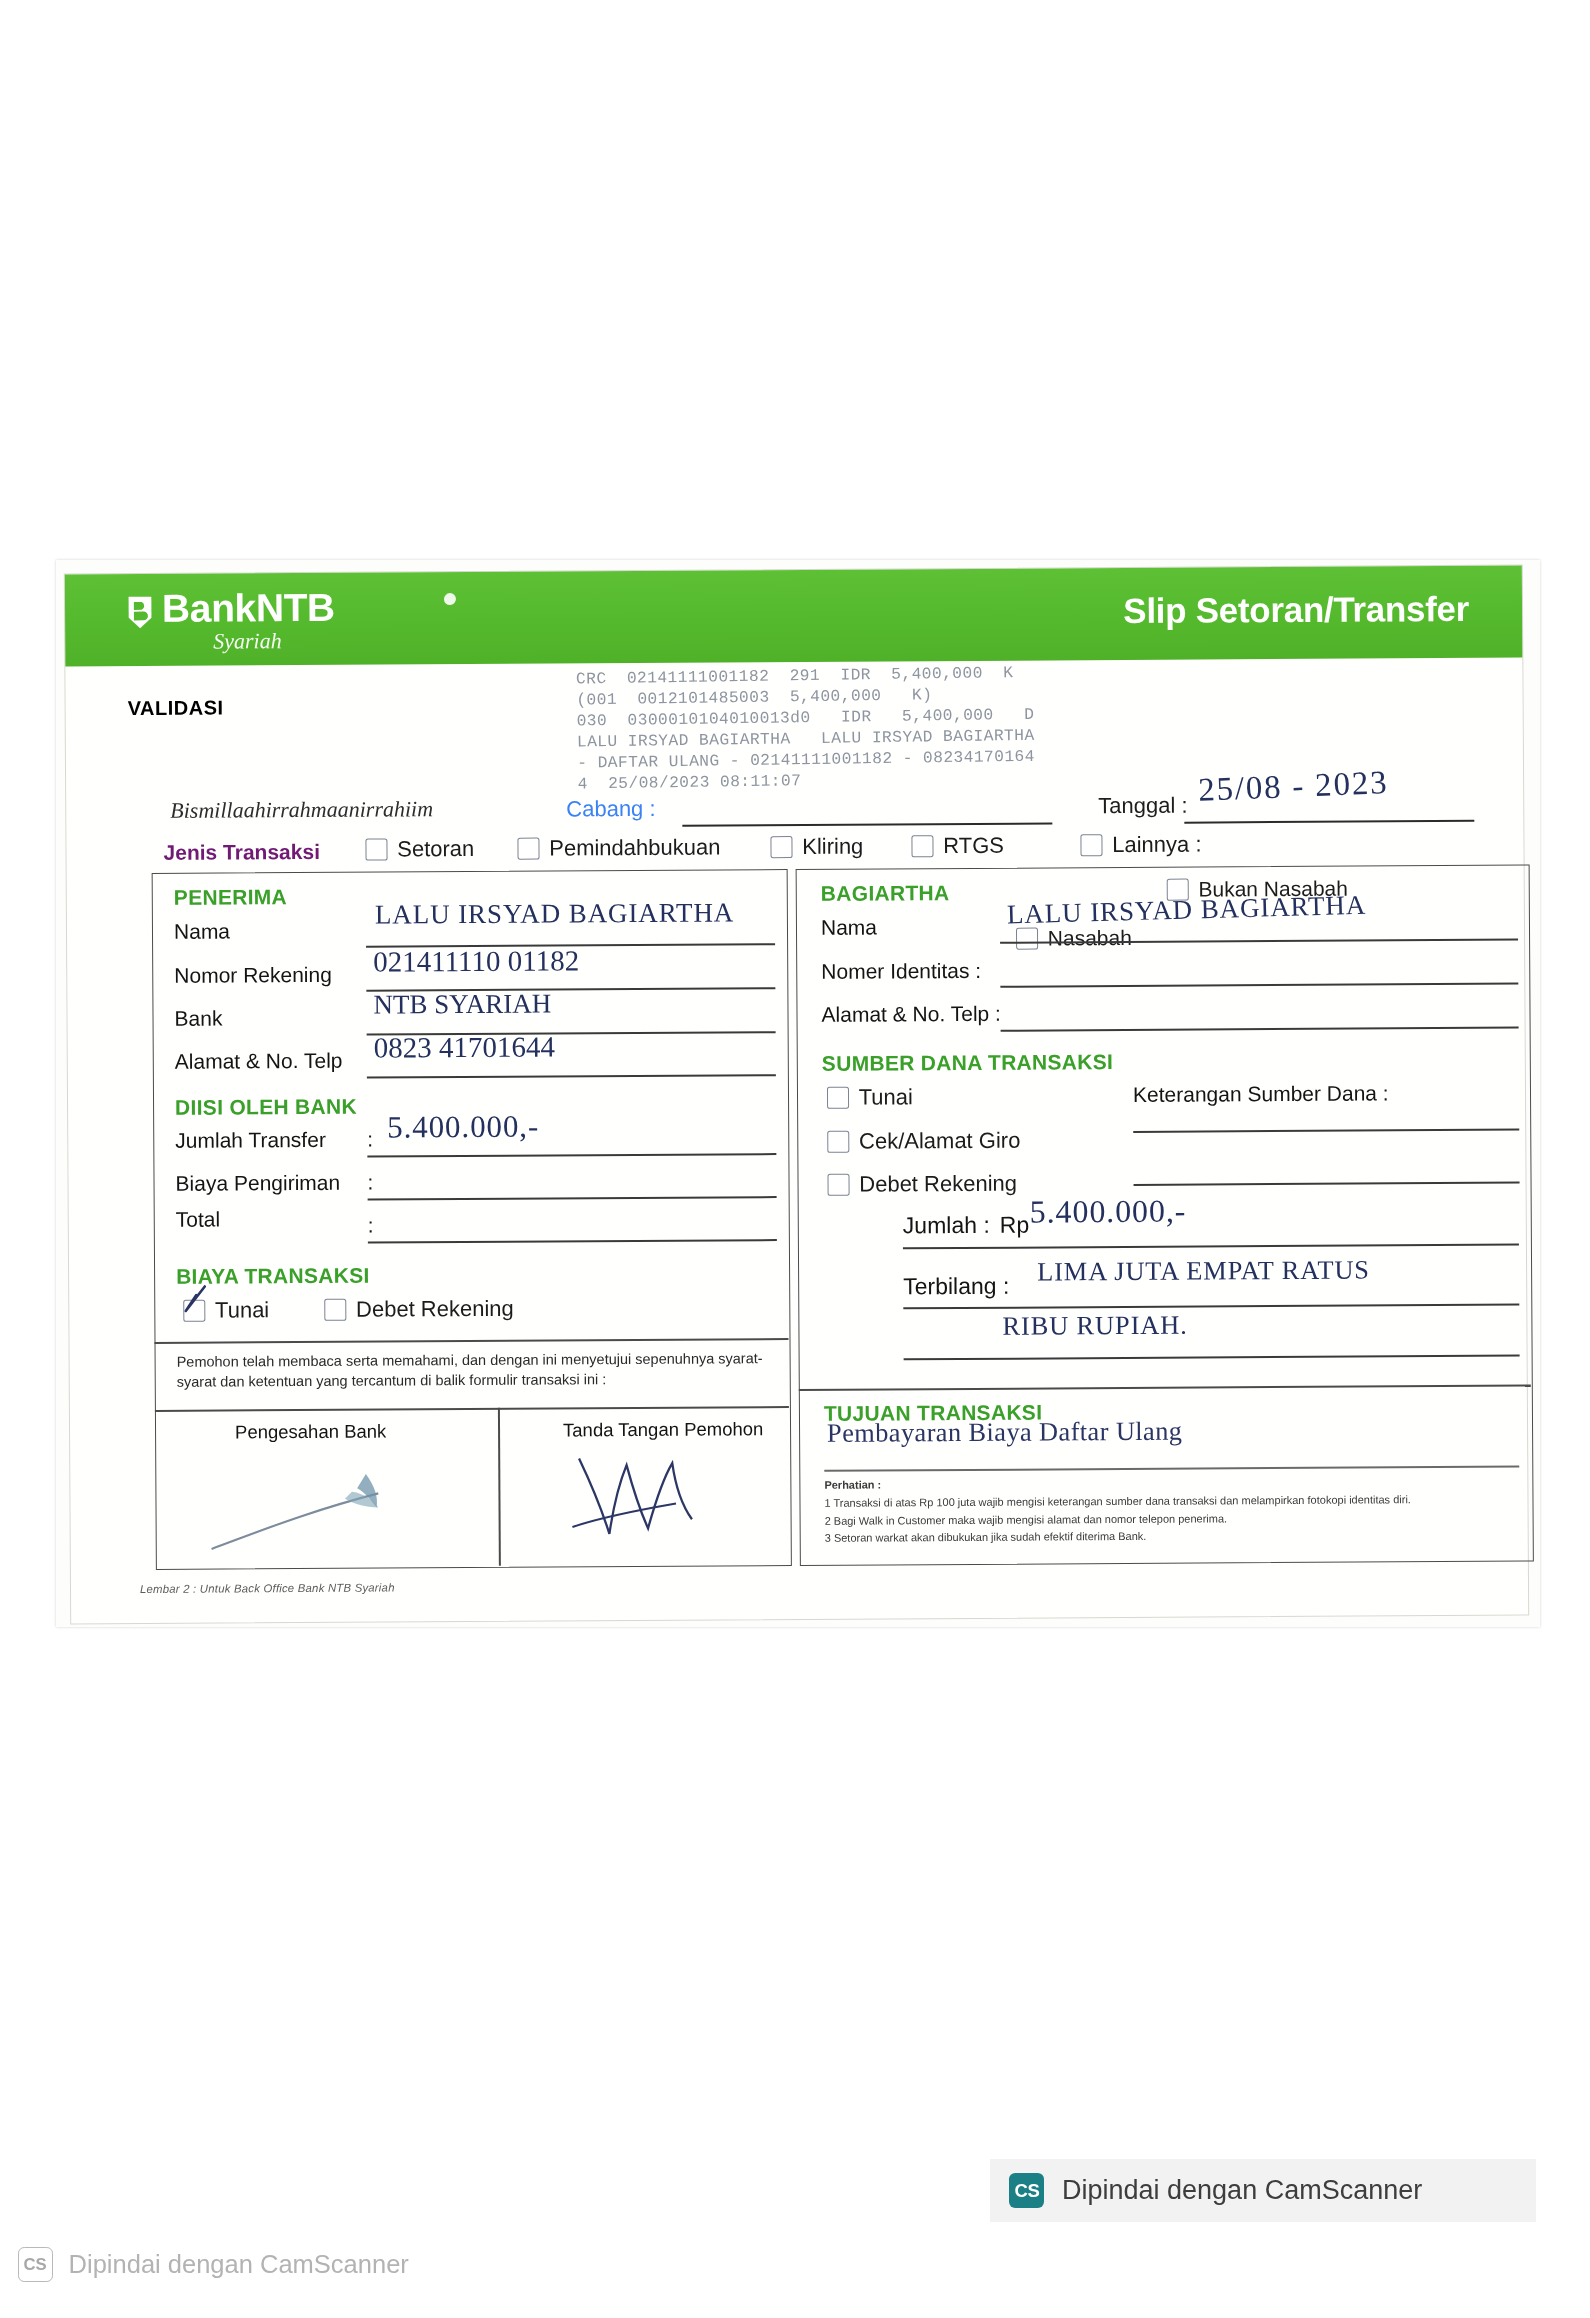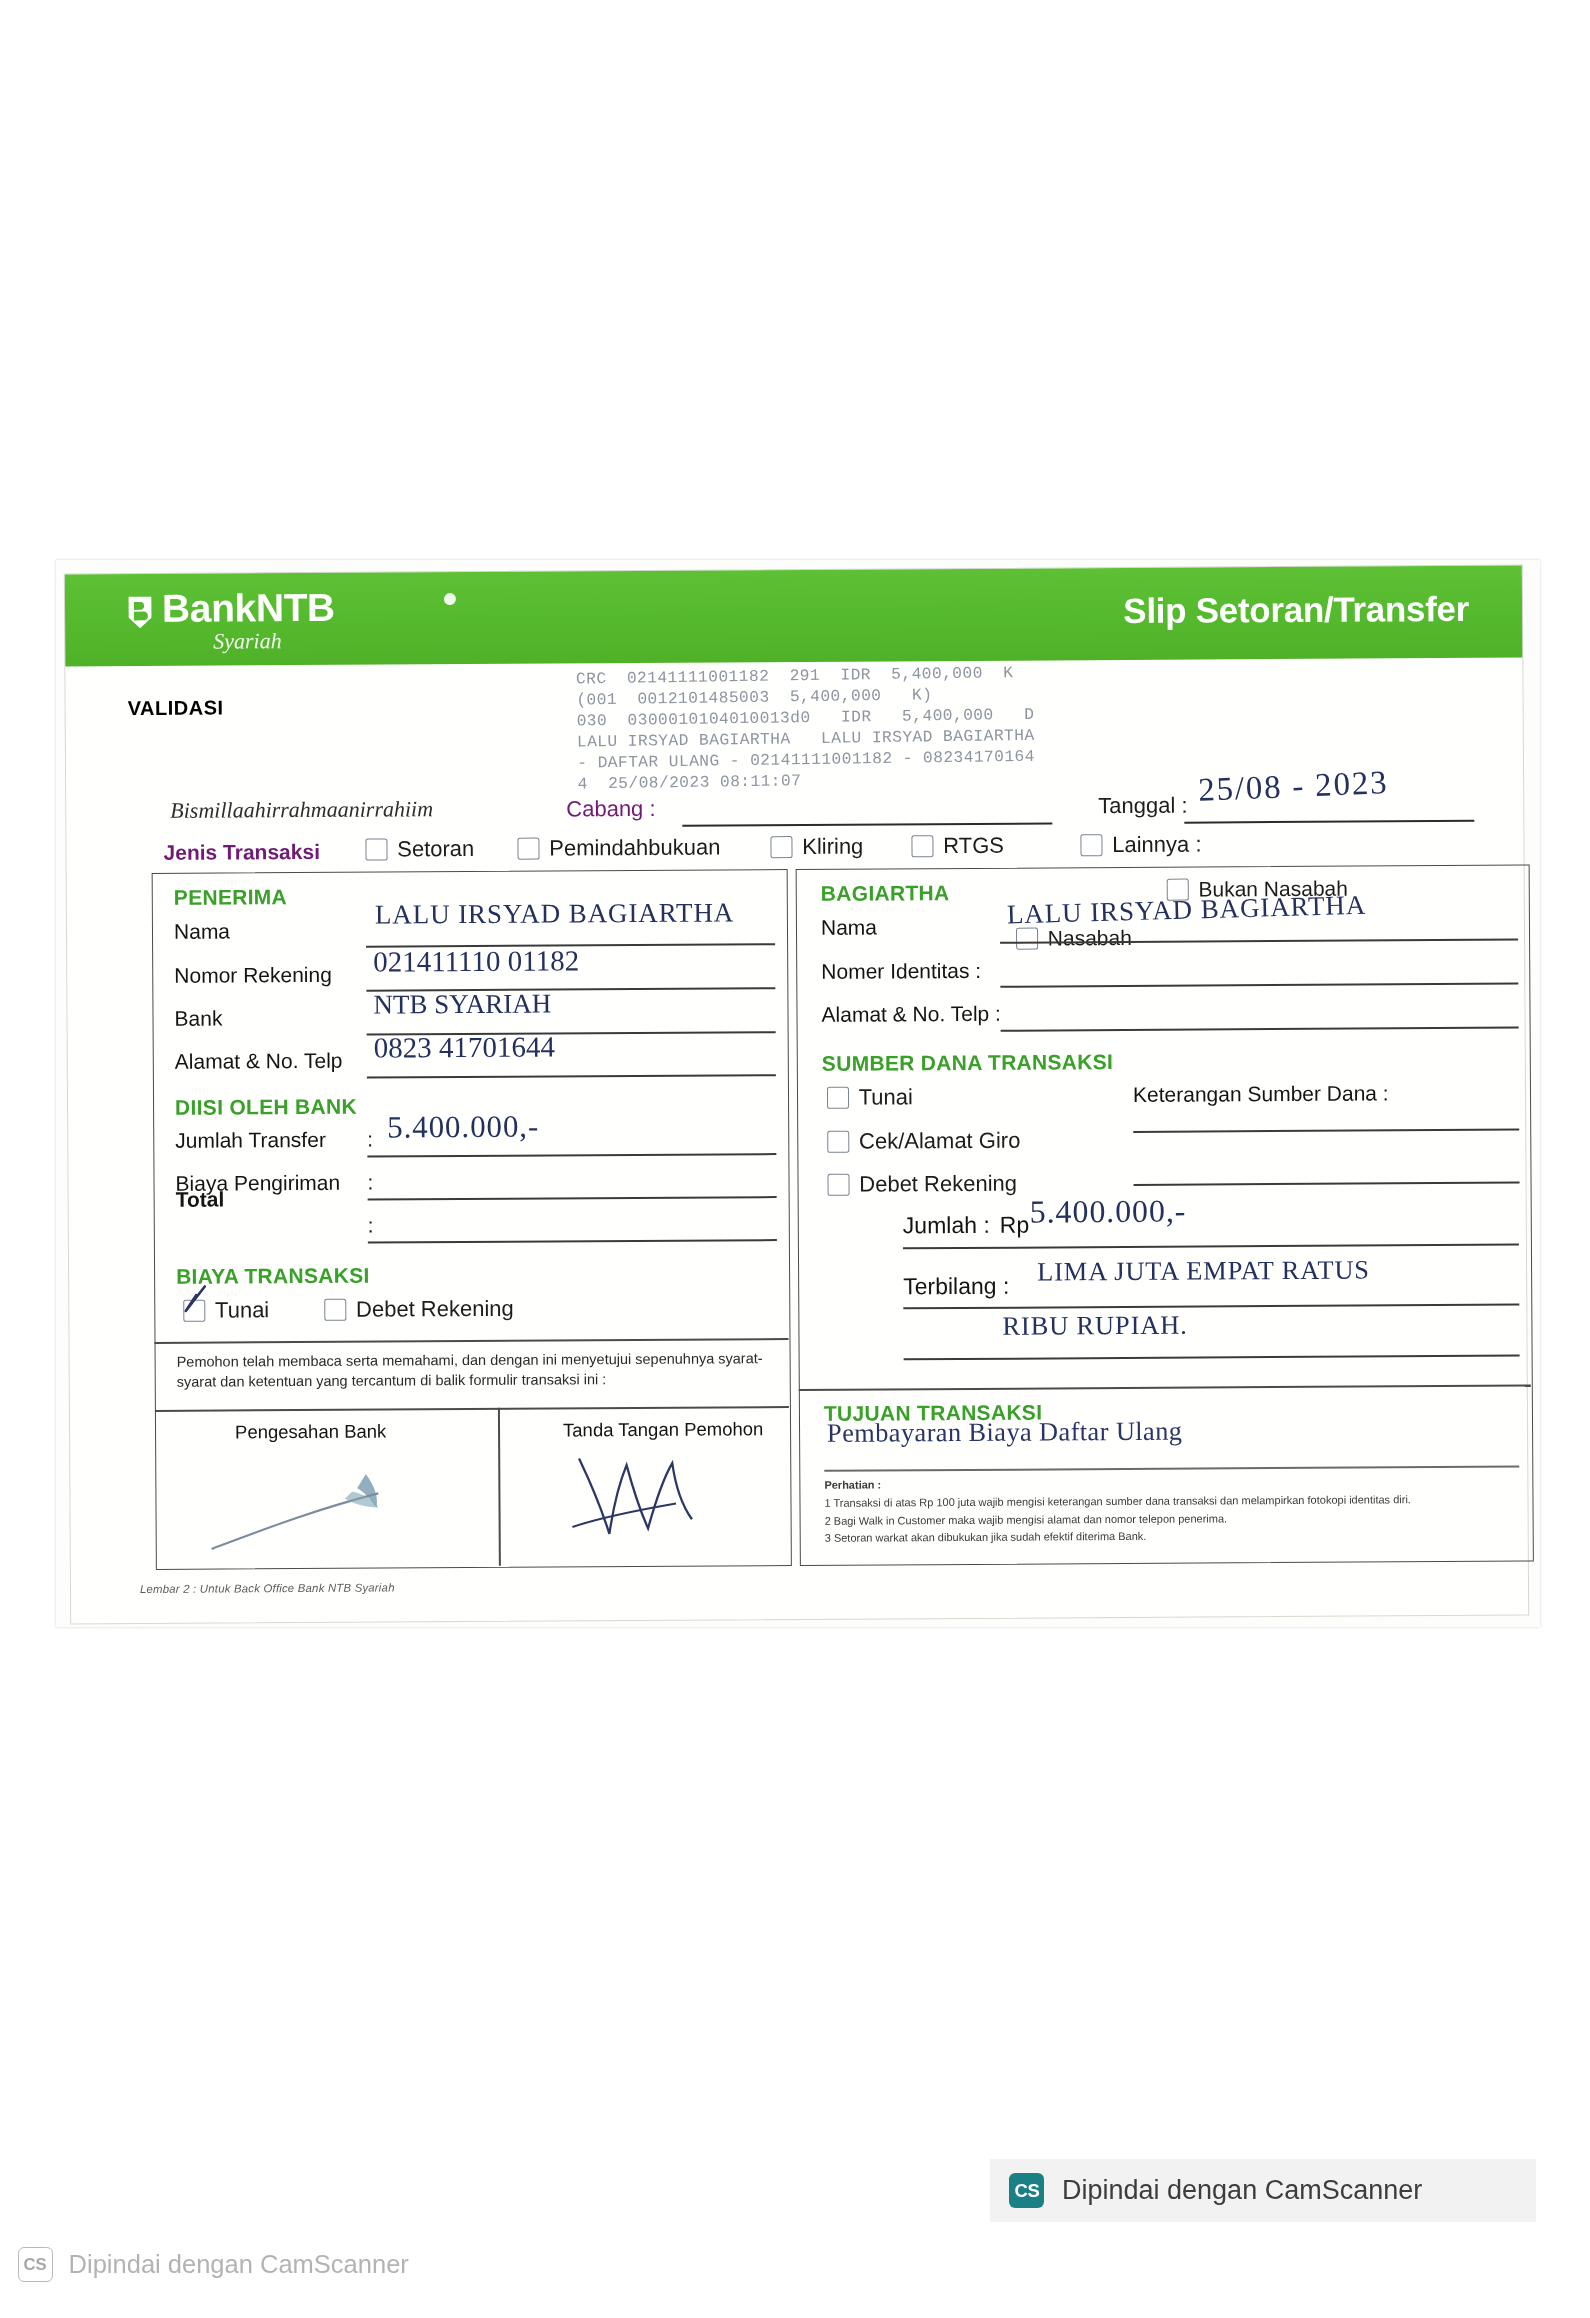--- a/index.html
+++ b/index.html
@@ -118,21 +118,21 @@
     left: 104px; top: 224px;
     font-family: "Liberation Serif", serif;
     font-style: italic;
     font-size: 22px;
     color: #2d2d2d;
   }
   .cabang-label {
     position: absolute;
     left: 500px; top: 225px;
     font-size: 22px;
-    color: #701a75;
+    color: #3b82f6;
   }
   .cabang-line {
     position: absolute;
     left: 616px; top: 254px;
     width: 370px; height: 1.8px;
     background: #2b2b2b;
   }
   .tanggal-label {
     position: absolute;
     left: 1032px; top: 225px;
@@ -349,21 +349,21 @@
     <div class="sect-title" style="left:107px; top:522px;">DIISI OLEH BANK</div>
     <div class="fld-label" style="left:107px; top:555px;">Jumlah Transfer</div>
     <div class="fld-label" style="left:299px; top:555px;">:</div>
     <div class="fld-line" style="left:299px; top:583px; width:409px;"></div>
     <div class="hw" style="left:319px; top:537px; font-size:31px; letter-spacing:0.9px;">5.400.000,-</div>
 
     <div class="fld-label" style="left:107px; top:598px;">Biaya Pengiriman</div>
     <div class="fld-label" style="left:299px; top:598px;">:</div>
     <div class="fld-line" style="left:299px; top:626px; width:409px;"></div>
 
-    <div class="fld-label" style="left:107px; top:614px;font-weight:bold;">Total</div>
+    <div class="fld-label" style="left:107px; top:634px;">Total</div>
     <div class="fld-label" style="left:299px; top:641px;">:</div>
     <div class="fld-line" style="left:299px; top:669px; width:409px;"></div>
 
     <div class="sect-title" style="left:107px; top:691px;">BIAYA TRANSAKSI</div>
     <div class="jt-item" style="position:absolute; left:114px; top:724px;"><span class="chk"></span><span>Tunai</span></div>
     <div class="ink" style="left:113px; top:711px;">
       <svg width="40" height="35" viewBox="0 0 46 40">
           <path d="M4 30 L16 12 M4 30 L26 2" stroke="#2a3566" stroke-width="3" fill="none" stroke-linecap="round"></path>
         </svg>
     </div>

